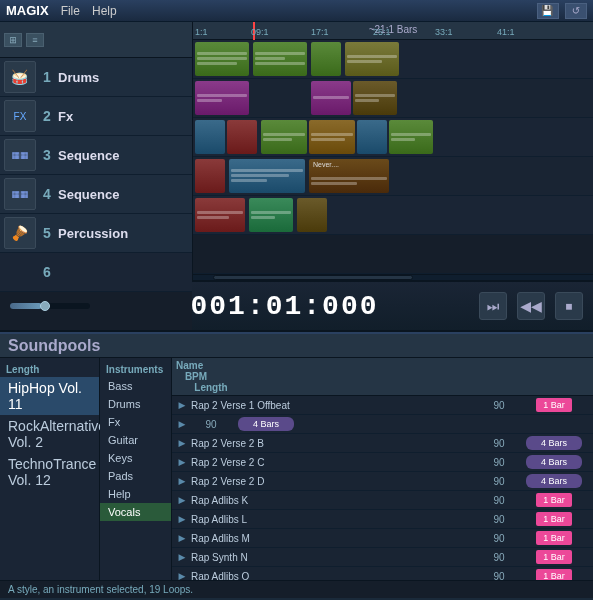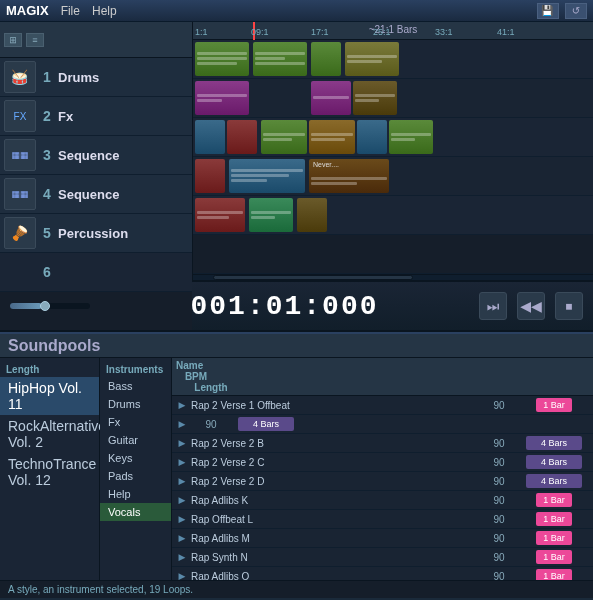--- a/index.html
+++ b/index.html
@@ -405,21 +405,21 @@
       border-radius: 2px;
       display: flex;
       align-items: center;
       justify-content: center;
       font-size: 9px;
       color: #fff;
       padding: 0 4px;
       min-width: 30px;
     }
     .length-1bar { background: #ec4899; width: 36px; }
-    .length-4bar { background: #5a4a8a; width: 56px; }
+    .length-4bar { background: #5a4a8a; width: 56px; border-radius: 6px; }
 
     
     #statusbar {
       height: 18px;
       background: #151e2a;
       border-top: 1px solid #0a1520;
       display: flex;
       align-items: center;
       padding: 0 8px;
     }
@@ -701,21 +701,21 @@
           <div class="loop-row">
             <div class="loop-play-icon">▶</div>
             <span class="loop-name">Rap Adlibs K</span>
             <span class="loop-bpm">90</span>
             <div class="loop-length">
               <div class="length-bar length-1bar">1 Bar</div>
             </div>
           </div>
           <div class="loop-row">
             <div class="loop-play-icon">▶</div>
-            <span class="loop-name">Rap Offbeat L</span>
+            <span class="loop-name">Rap Adlibs L</span>
             <span class="loop-bpm">90</span>
             <div class="loop-length">
               <div class="length-bar length-1bar">1 Bar</div>
             </div>
           </div>
           <div class="loop-row">
             <div class="loop-play-icon">▶</div>
             <span class="loop-name">Rap Adlibs M</span>
             <span class="loop-bpm">90</span>
             <div class="loop-length">

